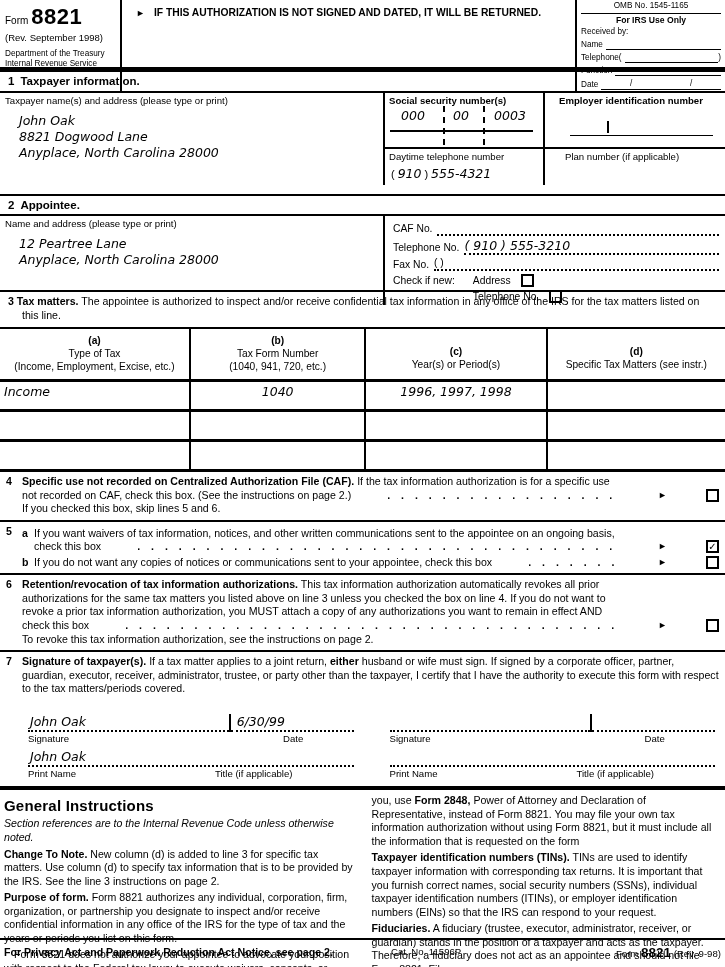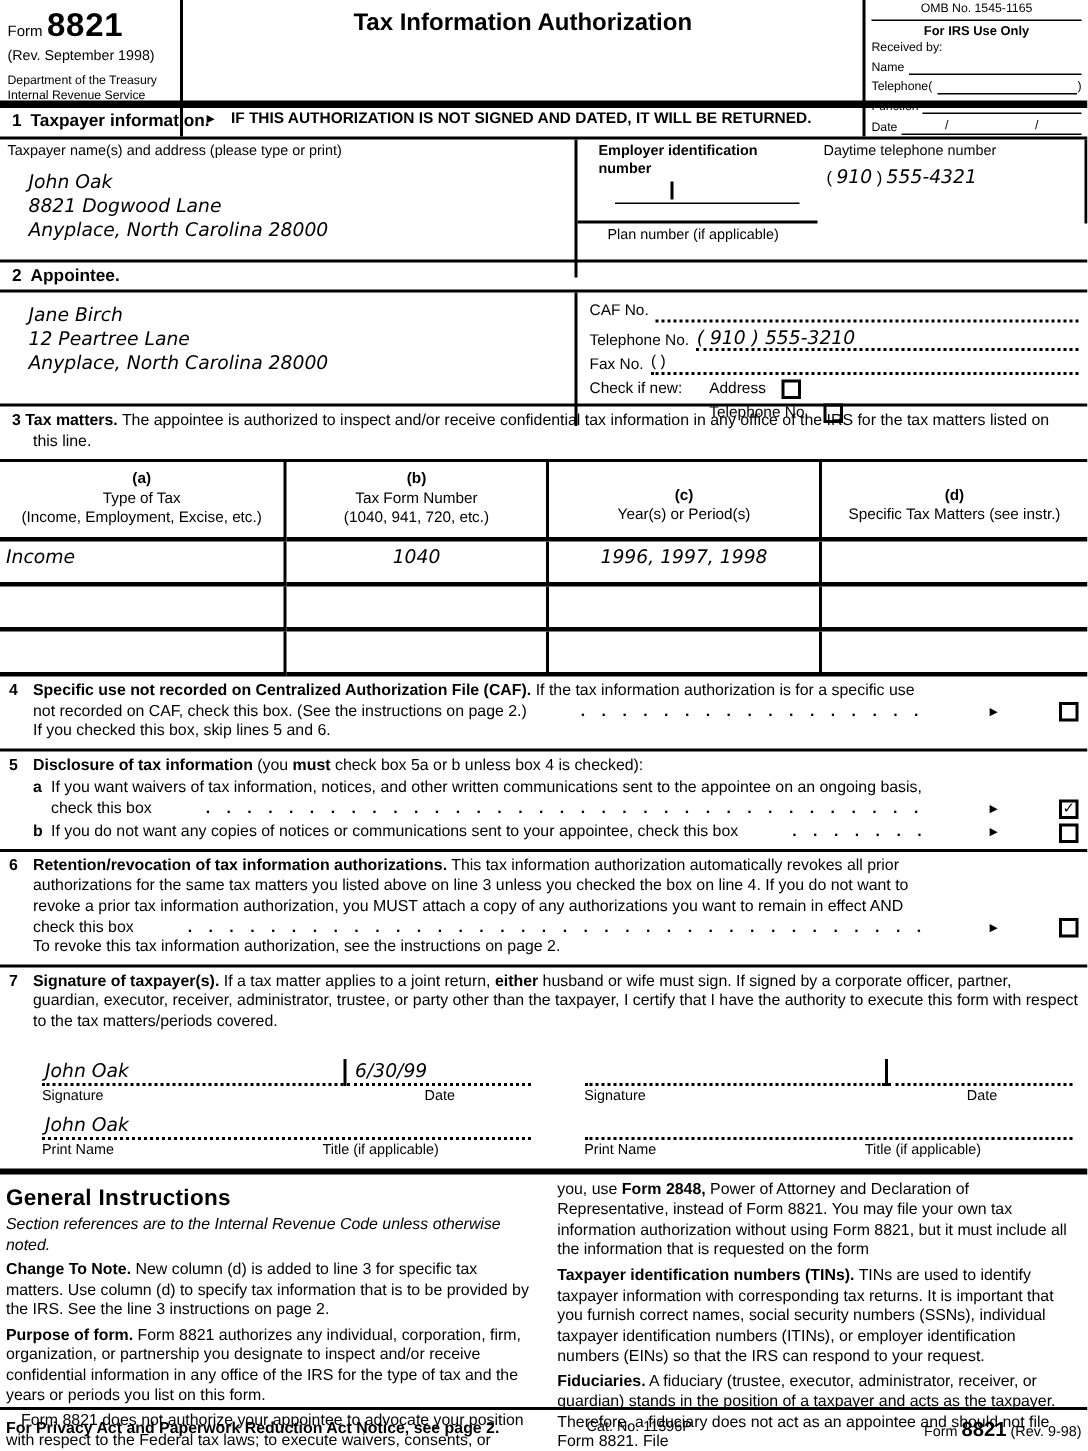--- a/index.html
+++ b/index.html
@@ -27,21 +27,21 @@
   .hdr-right .useonly { text-align: center; font-weight: bold; font-size: 8.6px; padding: 1px 0; }
   .hdr-right .row { display: flex; align-items: flex-end; margin-top: 2.5px; }
   .fill { flex: 1; border-bottom: 1.5px solid #000; min-height: 8px; margin-left: 3px; display:flex; justify-content: space-around; }
   .paren { letter-spacing: 0; }
 
   
   .secbar { border-top: 2px solid #000; border-bottom: 2.5px solid #000; font-weight: bold; font-size: 11.5px; padding: 2px 6px 2px 8px; }
   .secbar .n { margin-right: 6px; }
 
   
-  .s1 { display: grid; grid-template-columns: 385px 160px 1fr; grid-template-rows: 56px 36px; height: 80px; }
+  .s1 { display: grid; grid-template-columns: 385px 160px 1fr; grid-template-rows: 56px 36px; height: 101px; }
   .s1-name { grid-row: 1 / 3; border-right: 2.5px solid #000; padding: 2px 5px; }
   .cell-label { font-size: 9.6px; }
   .cell-label-b { font-size: 9.6px; font-weight: bold; }
   .s1-name .hw { display: block; margin-left: 14px; }
   .s1-name .hw:first-of-type { margin-top: 6px; }
   .ssn-cell { position: relative; border-right: 2.5px solid #000; border-bottom: 2.5px solid #000; padding: 2px 4px; }
   .ssn-v { position: absolute; top: 13px; bottom: 2px; border-left: 2px dashed #000; }
   .ssn-line { position: absolute; top: 37px; left: 5px; right: 10px; border-top: 2px solid #000; }
   .ssn-row { position: absolute; top: 15px; left: 0; right: 0; display: flex; }
   .ssn-row span { text-align: center; }
@@ -126,21 +126,20 @@
   <div class="hdr-left">
     <div><span class="frm">Form</span>
       <span class="num">8821</span></div>
     <div class="rev">(Rev. September 1998)</div>
     <div class="agency">
       <div>Department of the Treasury</div>
       <div>Internal Revenue Service</div>
     </div>
   </div>
   <div class="hdr-mid">
-    <div class="hdr-title">Tax Information Authorization</div>
     <div class="hdr-warn">
       <span class="arrow"></span><span>IF THIS AUTHORIZATION IS NOT SIGNED AND DATED, IT WILL BE RETURNED.</span>
     </div>
   </div>
   <div class="hdr-right">
     <div class="omb">OMB No. 1545-1165</div>
     <div class="useonly">For IRS Use Only</div>
     <div>Received by:</div>
     <div class="row">
         <span>Name</span>
@@ -169,20 +168,31 @@
 <div class="secbar">
   <span class="n">1</span><span>Taxpayer information.</span>
 </div>
 <div class="s1">
   <div class="s1-name">
     <div class="cell-label">Taxpayer name(s) and address (please type or print)</div>
     <span class="hw">John Oak</span>
     <span class="hw">8821 Dogwood Lane</span>
     <span class="hw">Anyplace, North Carolina 28000</span>
   </div>
+  <div class="ssn-cell">
+    <div class="cell-label-b">Social security number(s)</div>
+    <div class="ssn-v" style="left:58px"></div>
+    <div class="ssn-v" style="left:98px"></div>
+    <div class="ssn-line"></div>
+    <div class="ssn-row">
+      <span class="hw" style="width:56px">000</span>
+      <span class="hw" style="width:40px">00</span>
+      <span class="hw" style="width:58px">0003</span>
+    </div>
+  </div>
   <div class="ein-cell">
     <div class="cell-label-b">Employer identification number</div>
     <div class="ein-tick"></div>
     <div class="ein-line"></div>
   </div>
   <div class="phone-cell">
     <div class="cell-label">Daytime telephone number</div>
     <div class="phone-val">
       <span class="p">(</span>
       <span class="hw">910</span>
@@ -193,21 +203,21 @@
   <div class="plan-cell">
     <div class="cell-label">Plan number (if applicable)</div>
   </div>
 </div>
 
 <div class="secbar">
   <span class="n">2</span><span>Appointee.</span>
 </div>
 <div class="s2">
   <div class="s2-name">
-    <span class="hw">Jane Birch</span>
+    <div class="cell-label">Name and address (please type or print)</div>
     <span class="hw">12 Peartree Lane</span>
     <span class="hw">Anyplace, North Carolina 28000</span>
   </div>
   <div class="s2-right">
     <div class="dotrow">
         <span class="lbl">CAF No.</span>
         <span class="dotline"></span>
       </div>
     <div class="dotrow">
         <span class="lbl">Telephone No.</span>
@@ -298,21 +308,20 @@
     <span>not recorded on CAF, check this box. (See the instructions on page 2.)</span>
     <span class="leader"></span>
     <span class="arrow"></span>
     <span class="cb"></span>
   </div>
   <div>If you checked this box, skip lines 5 and 6.</div>
 </div>
 
 <div class="lsec">
   <span class="lnum">5</span>
-  <div><span class="b">Disclosure of tax information</span><span> (you </span><span class="b">must</span><span> check box 5a or b unless box 4 is checked):</span></div>
   <div class="sub">
     <span class="slet">a</span>
     <div>If you want waivers of tax information, notices, and other written communications sent to the appointee on an ongoing basis,</div>
     <div class="ckline">
       <span>check this box</span>
       <span class="leader"></span>
       <span class="arrow"></span>
       <span class="cb">✓</span>
     </div>
   </div>

